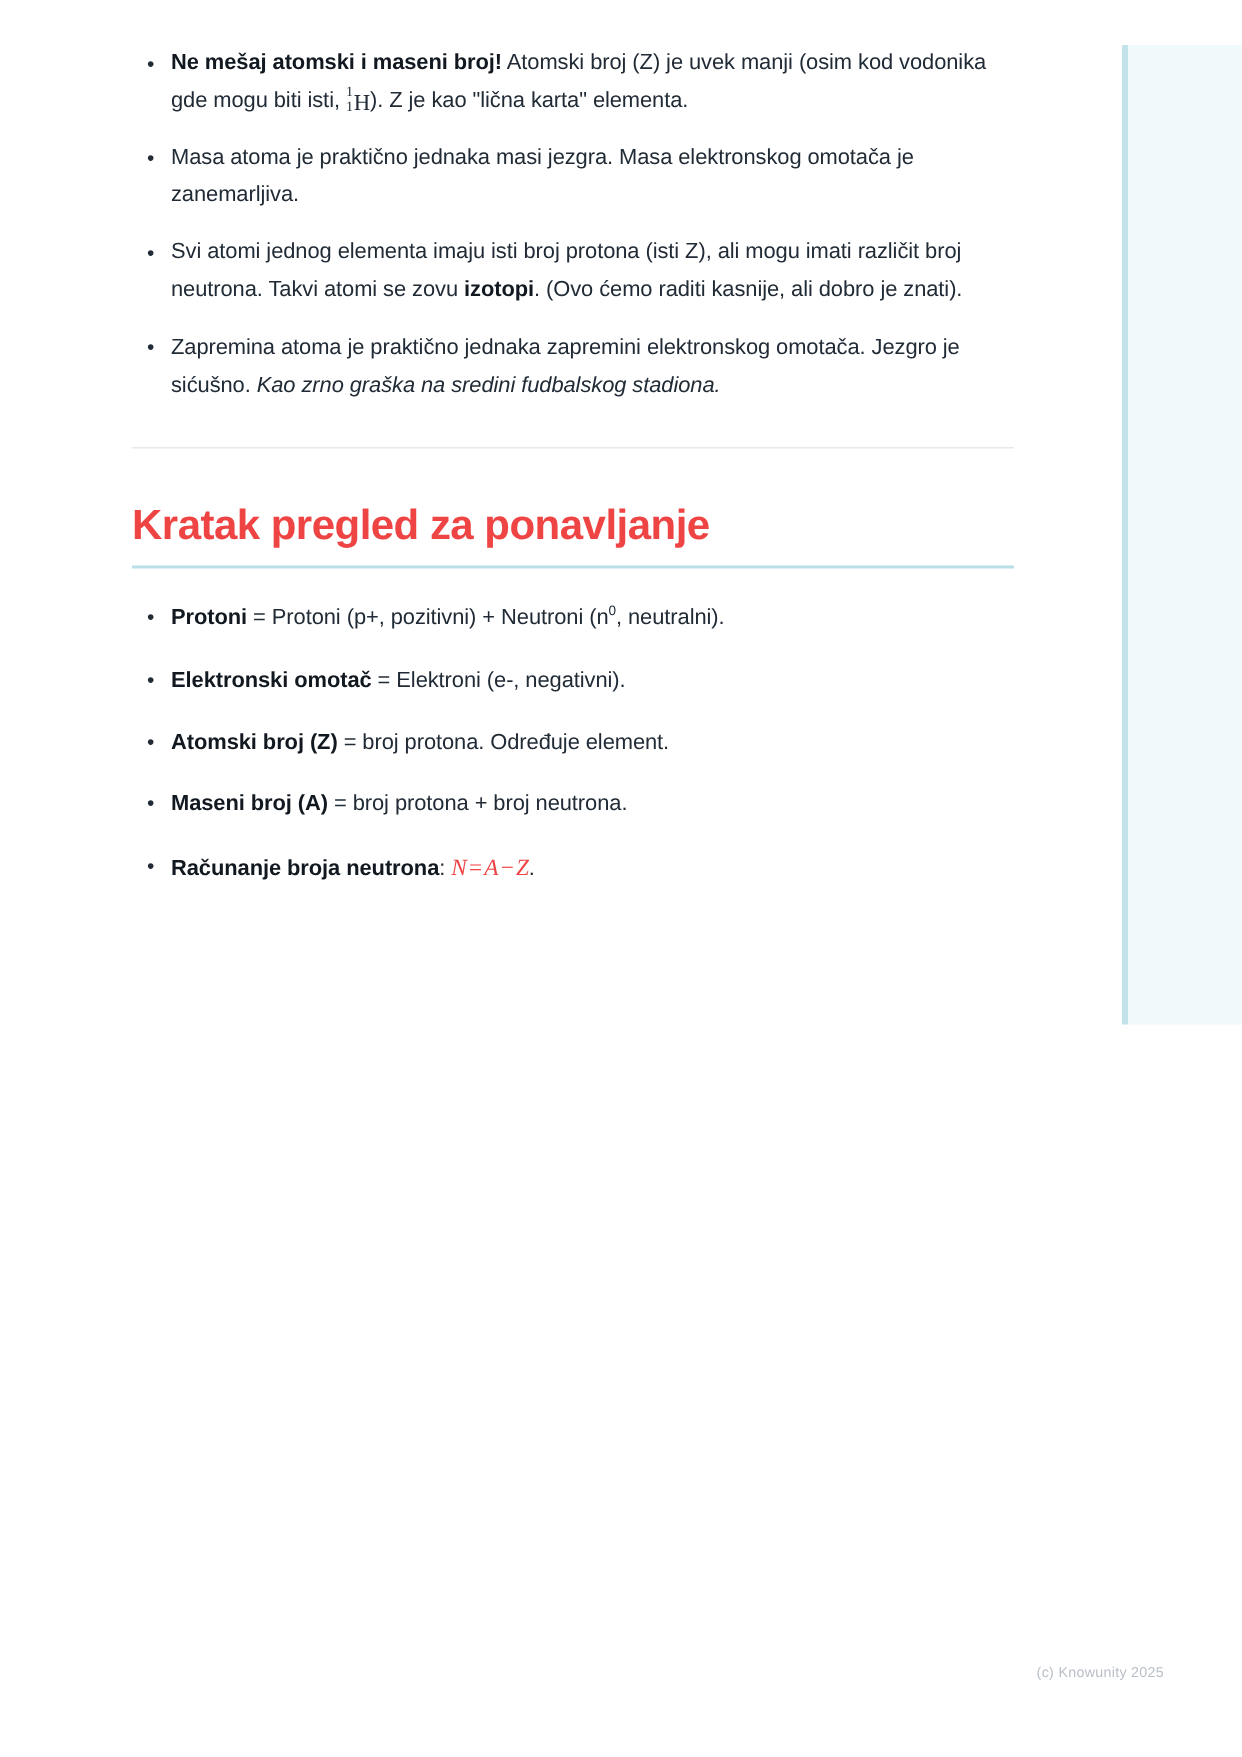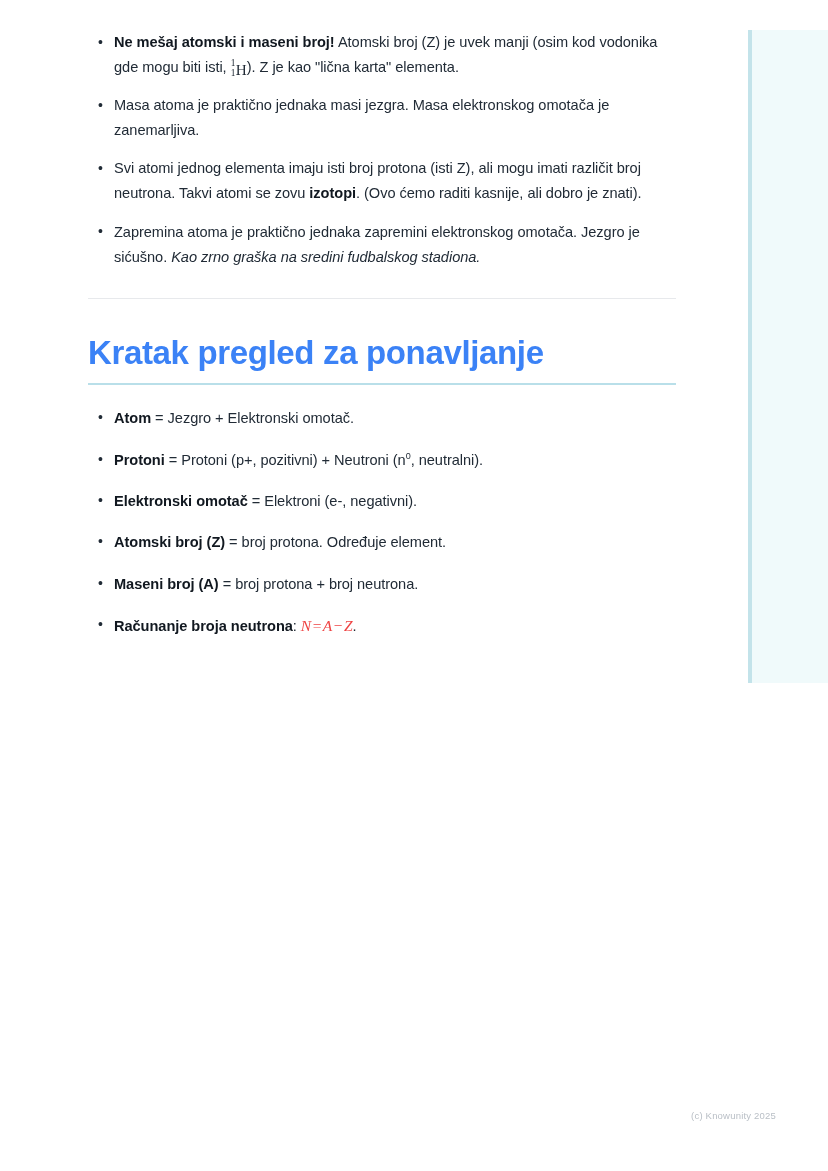--- a/index.html
+++ b/index.html
@@ -102,23 +102,23 @@
   .isotope .sym { vertical-align: middle; }
 
   hr.rule {
     border: none;
     border-top: 1px solid #e7e9ec;
     margin: 28px 0 0 0;
     height: 0;
   }
 
   h2.section-title {
-    font-size: 33px;
+    font-size: 28px;
     font-weight: 700;
-    color: #3b82f6;
+    color: #ef4444;
     margin: 34px 0 0 0;
     letter-spacing: -0.35px;
     line-height: 1.2;
   }
   .title-underline {
     margin-top: 11px;
     height: 2px;
     background: #b9dfe9;
     width: 100%;
   }
@@ -188,23 +188,20 @@
 
   </ul>
 
   <hr class="rule">
 
   <h2 class="section-title">Kratak pregled za ponavljanje</h2>
   <div class="title-underline"></div>
 
   <ul class="summary">
 
-    <li>
-      <b>Atom</b><span> = Jezgro + Elektronski omotač.</span>
-    </li>
 
     <li>
       <b>Protoni</b><span> = Protoni (p+, pozitivni) + Neutroni (n</span><sup class="sup0">0</sup><span>, neutralni).</span>
     </li>
 
     <li>
       <b>Elektronski omotač</b><span> = Elektroni (e-, negativni).</span>
     </li>
 
 

